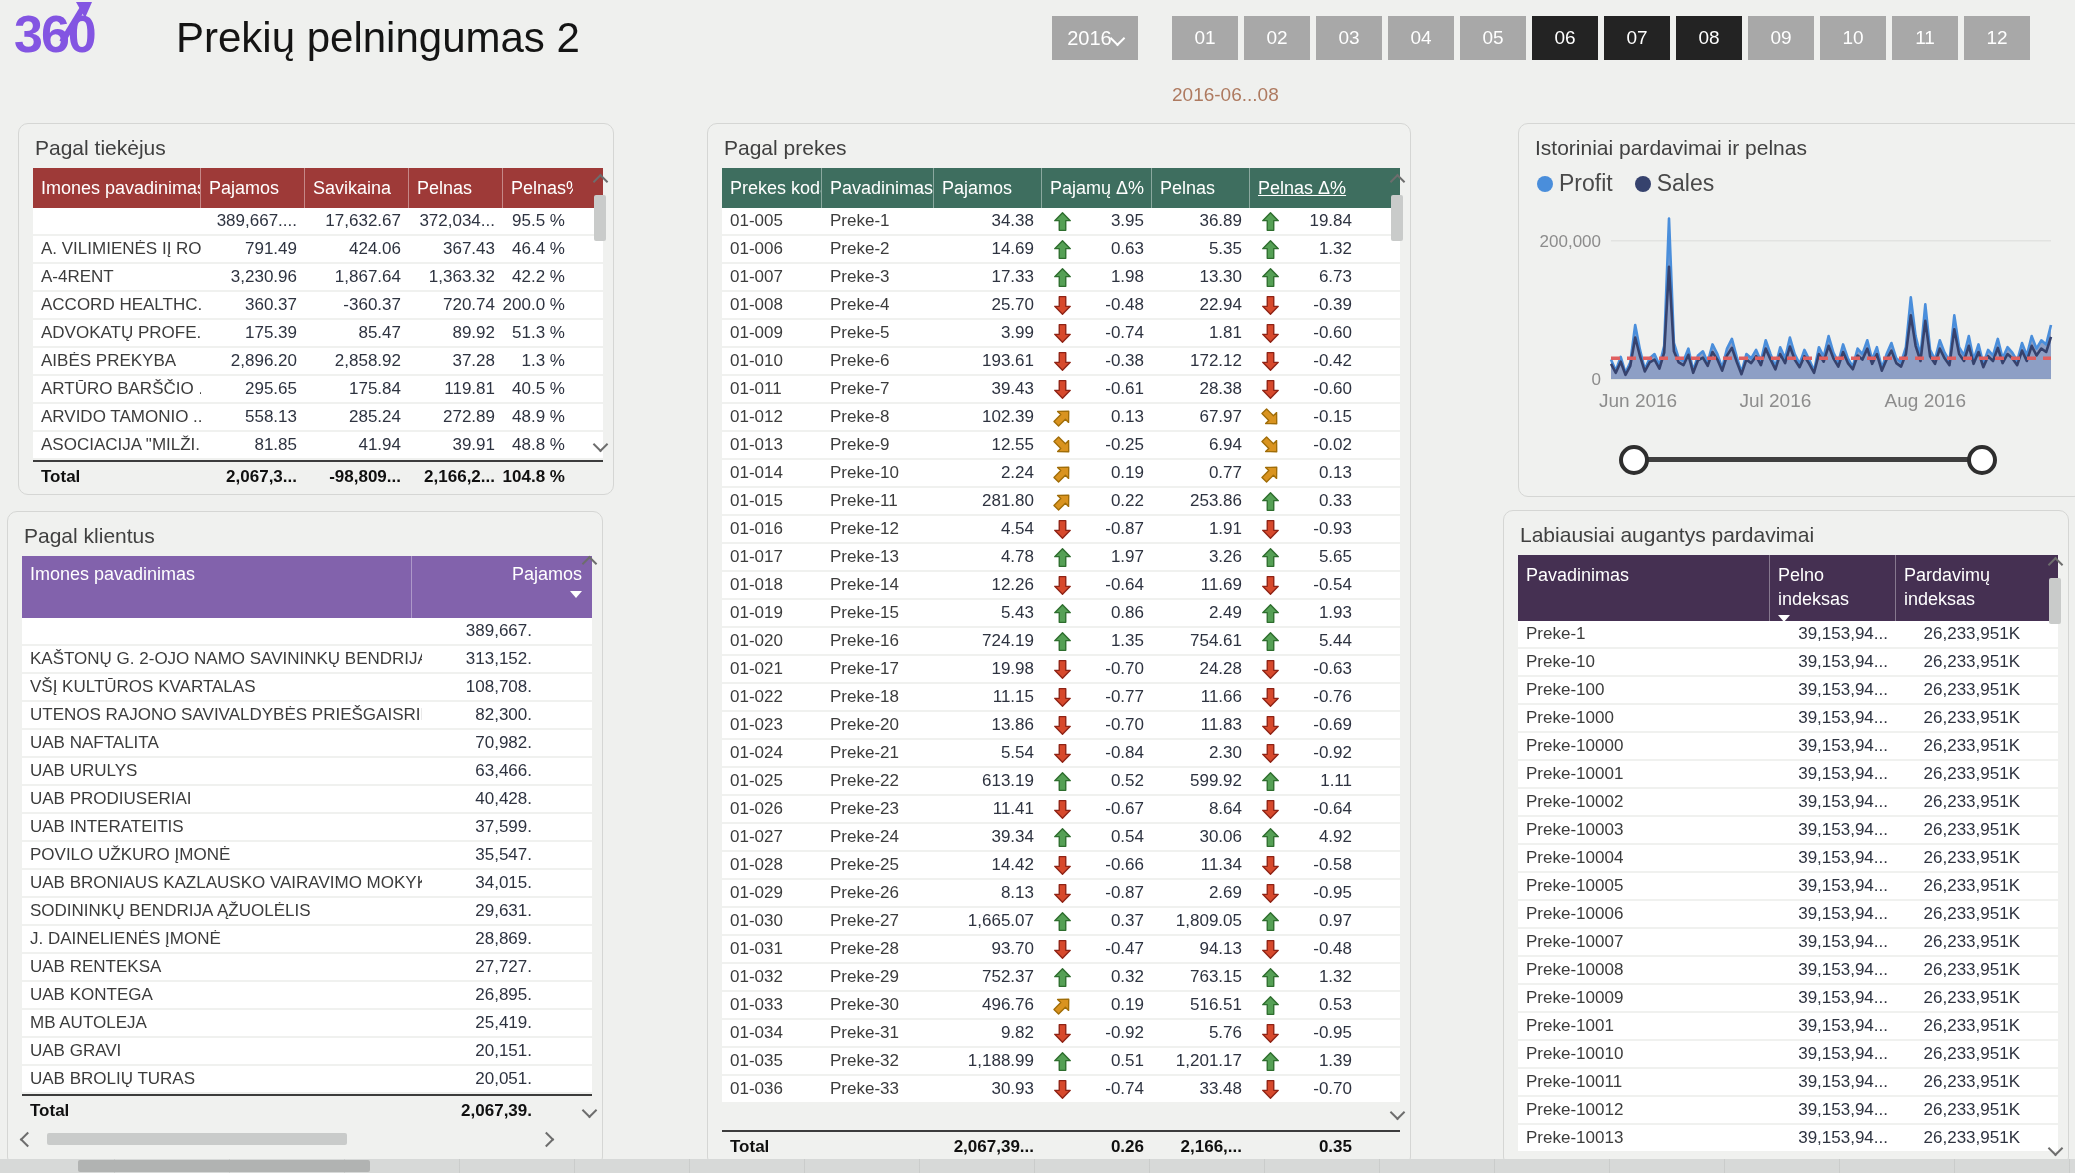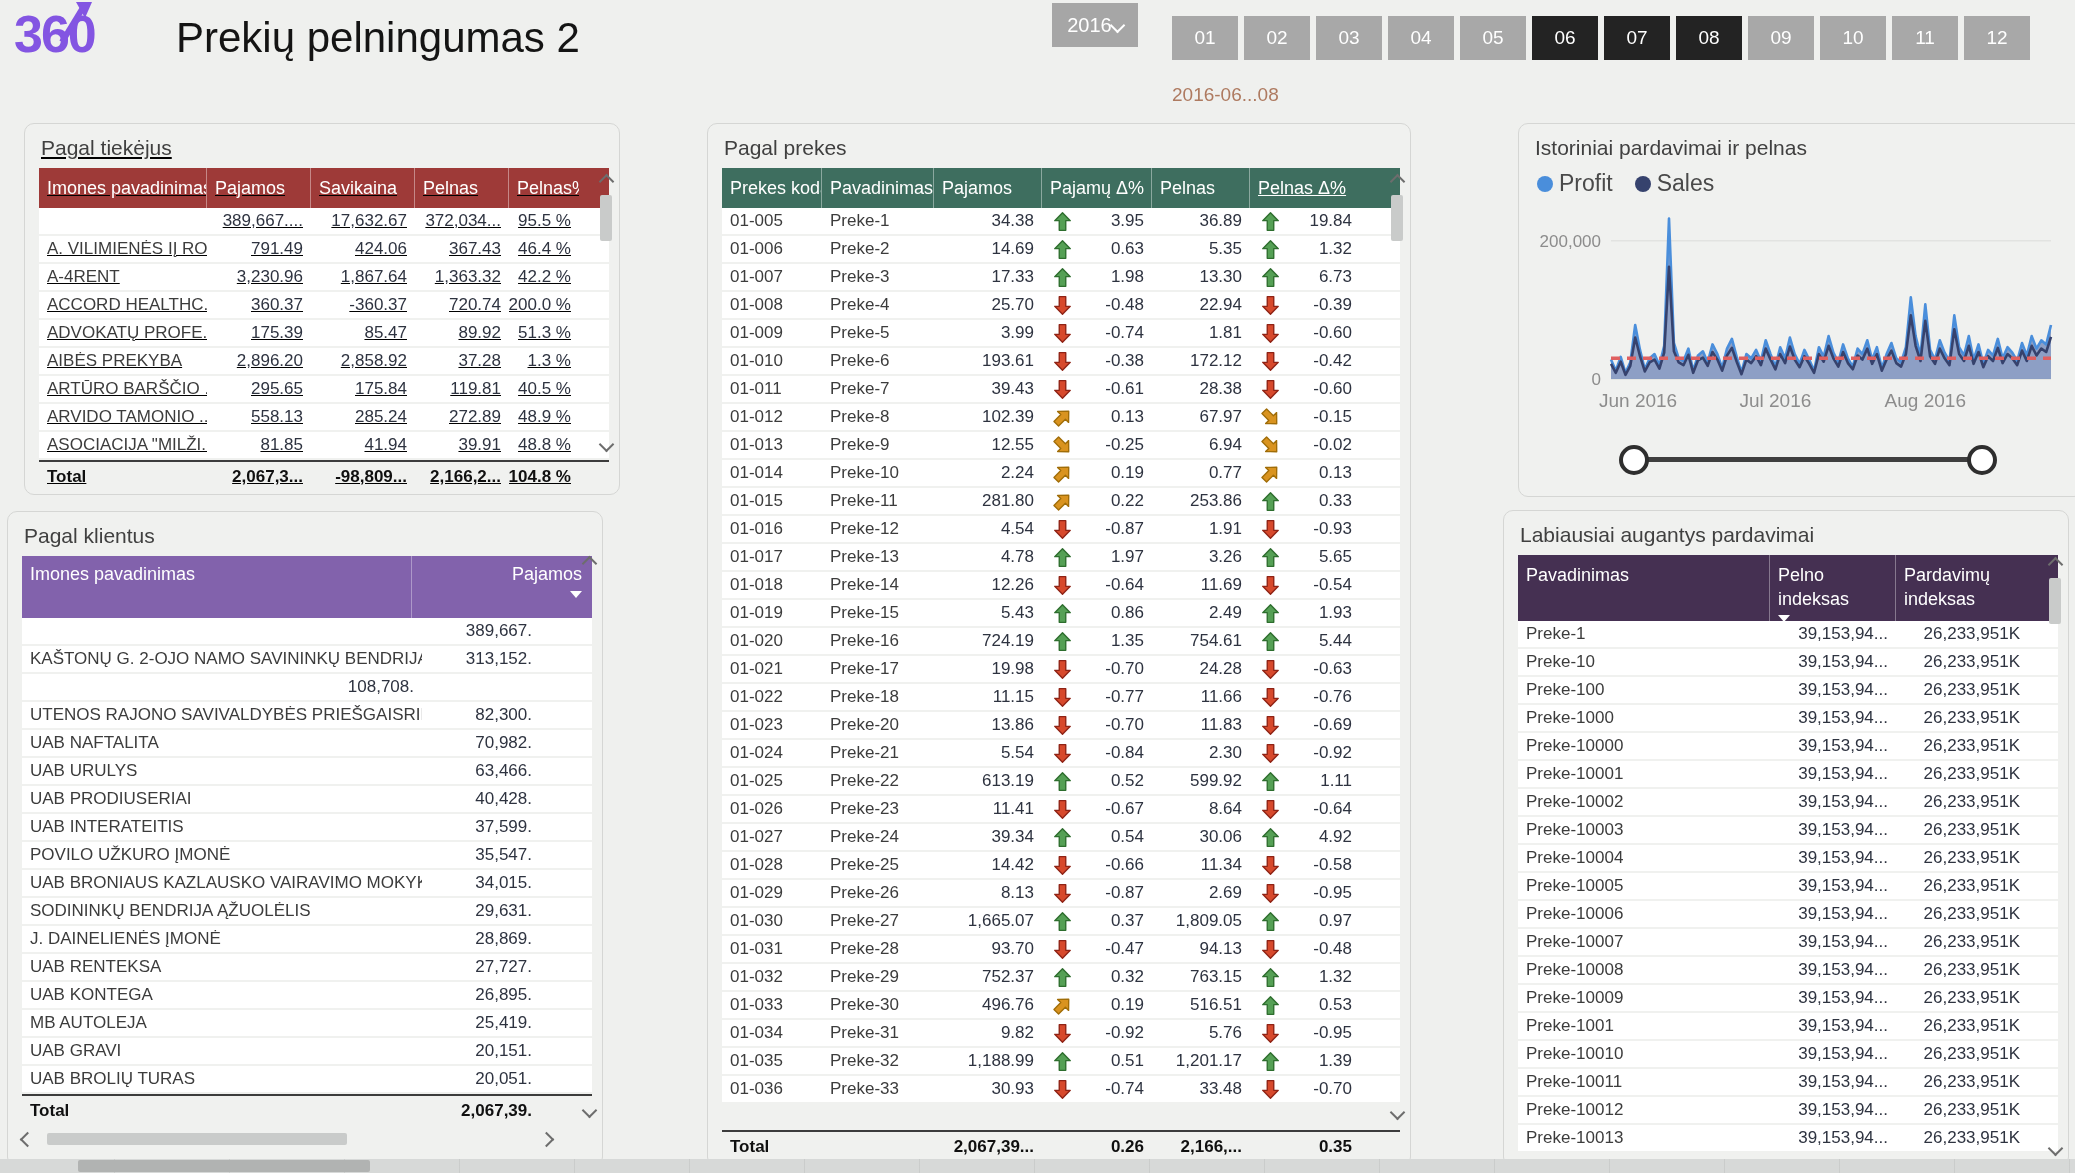--- a/index.html
+++ b/index.html
@@ -3,30 +3,30 @@
 <meta charset="utf-8">
 <style>
   html,body{margin:0;padding:0;}
   body{width:2075px;height:1173px;background:#eff0ee;font-family:"Liberation Sans",sans-serif;overflow:hidden;position:relative;}
   #app{position:absolute;inset:0;}
 
   
   .logo{position:absolute;left:14px;top:4px;font-size:52px;font-weight:800;color:#8355e2;letter-spacing:-2px;}
   .logo-arrow{position:absolute;left:52px;top:0px;}
   .page-title{position:absolute;left:176px;top:14px;font-size:42px;font-weight:400;color:#141414;}
-  .year-btn{position:absolute;left:1052px;top:3px;width:86px;height:44px;background:#a6a6a6;color:#fff;
+  .year-btn{position:absolute;left:1052px;top:16px;width:86px;height:44px;background:#a6a6a6;color:#fff;
     display:flex;align-items:center;justify-content:center;gap:0;font-size:20px;cursor:pointer;}
   .months{position:absolute;left:1172px;top:16px;display:flex;gap:6px;}
   .month{width:66px;height:44px;background:#a8a8a8;color:#fff;font-size:19px;display:flex;align-items:center;justify-content:center;cursor:pointer;}
   .month.sel{background:#232323;}
   .date-range{position:absolute;left:1172px;top:84px;font-size:19px;color:#ae7a60;}
 
   
   .panel{position:absolute;border:1px solid #d5d6d4;border-radius:10px;background:#f0f1ef;box-sizing:border-box;padding:10px 10px 8px 14px;}
-  #p-sup{left:24px;top:123px;width:596px;height:372px;text-decoration:underline;}
+  #p-sup{left:18px;top:123px;width:596px;height:372px;}
   #p-cli{left:7px;top:511px;width:596px;height:656px;}
   #p-pre{left:707px;top:123px;width:704px;height:1044px;}
   #p-chart{left:1503px;top:123px;width:566px;height:374px;margin-left:15px;}
   #p-gro{left:1503px;top:510px;width:566px;height:657px;}
   .panel-title{font-size:21px;color:#404040;margin:2px 0 8px 2px;}
 
   
   .sgrid{display:grid;grid-template-columns:168px 104px 104px 94px 70px;}
   .kgrid{display:grid;grid-template-columns:400px 118px;}
   .pgrid{display:grid;grid-template-columns:100px 112px 108px 34px 76px 98px 34px 76px;}
@@ -213,20 +213,21 @@
     <div id="cli-rows">
         <div class="trow kgrid">
           <div class="c nm"></div>
           <div class="c num">389,667.</div>
         </div>
         <div class="trow kgrid">
           <div class="c nm">KAŠTONŲ G. 2-OJO NAMO SAVININKŲ BENDRIJA</div>
           <div class="c num">313,152.</div>
         </div>
         <div class="trow kgrid">
+          <div class="c nm">VŠĮ KULTŪROS KVARTALAS</div>
           <div class="c num">108,708.</div>
         </div>
         <div class="trow kgrid">
           <div class="c nm">UTENOS RAJONO SAVIVALDYBĖS PRIEŠGAISRINĖ TARNYBA</div>
           <div class="c num">82,300.</div>
         </div>
         <div class="trow kgrid">
           <div class="c nm">UAB NAFTALITA</div>
           <div class="c num">70,982.</div>
         </div>

